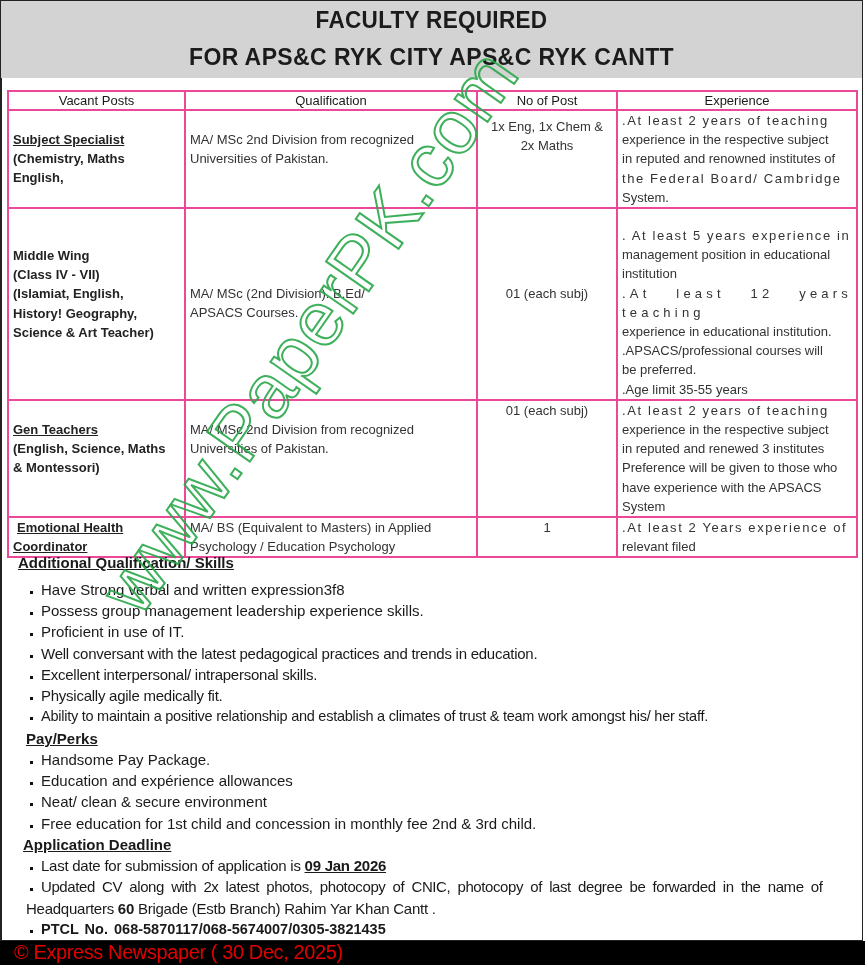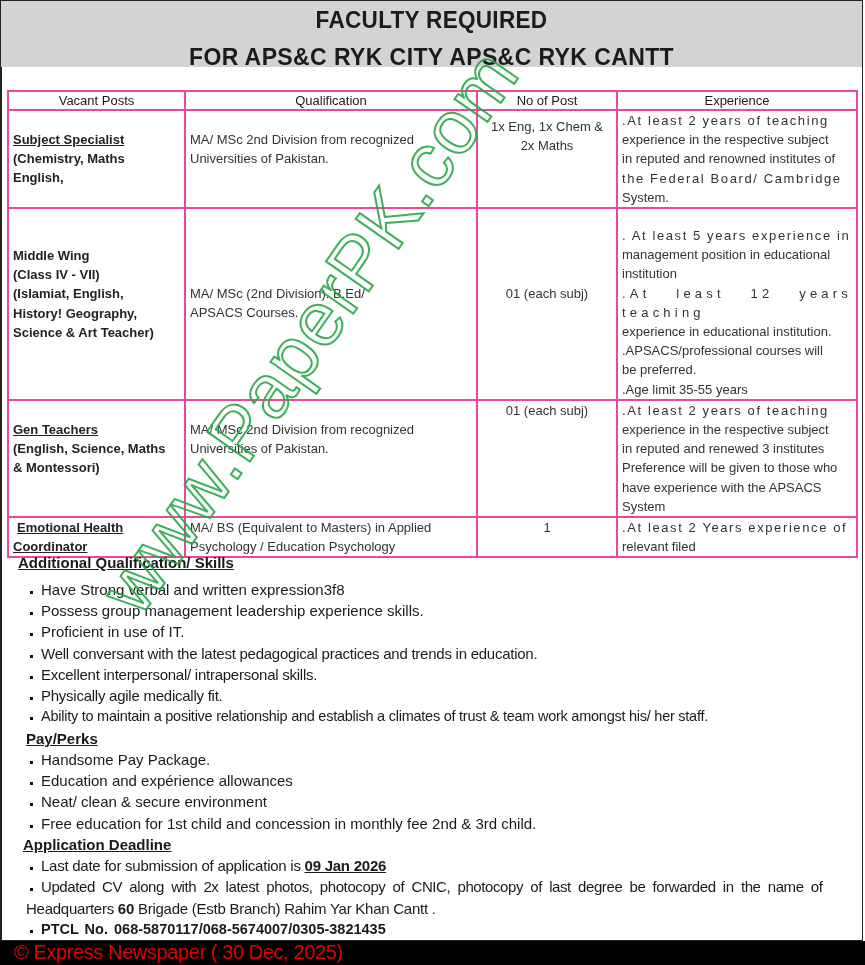--- a/index.html
+++ b/index.html
@@ -8,21 +8,21 @@
     background: #ffffff;
     font-family: "Liberation Sans", sans-serif;
     color: #1a1a1a;
   }
   .frame {
     position: absolute; left: 0; top: 0; width: 863px; height: 941px;
     border: 1px solid #222; border-left: 2px solid #222;
     box-sizing: border-box; background: #fff;
   }
   .header {
-    position: absolute; left: 1px; top: 1px; width: 861px; height: 66px;
+    position: absolute; left: 1px; top: 1px; width: 861px; height: 77px;
     background: #d3d3d3;
     text-align: center;
   }
   .header .t1 {
     position: absolute; left: 0; right: 0; top: 6px;
     font-size: 23px; font-weight: bold; letter-spacing: 0.3px; color: #1b1b1b;
     transform: scaleX(0.98);
   }
   .header .t2 {
     position: absolute; left: 0; right: 0; top: 43px;

